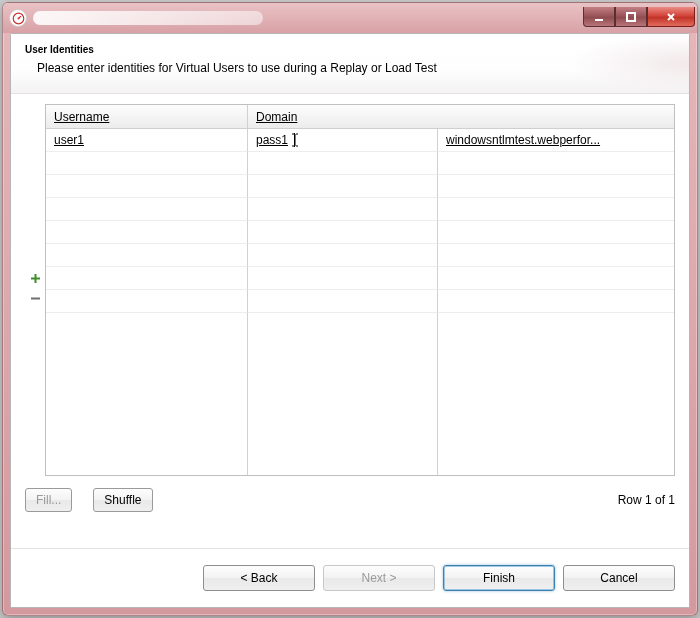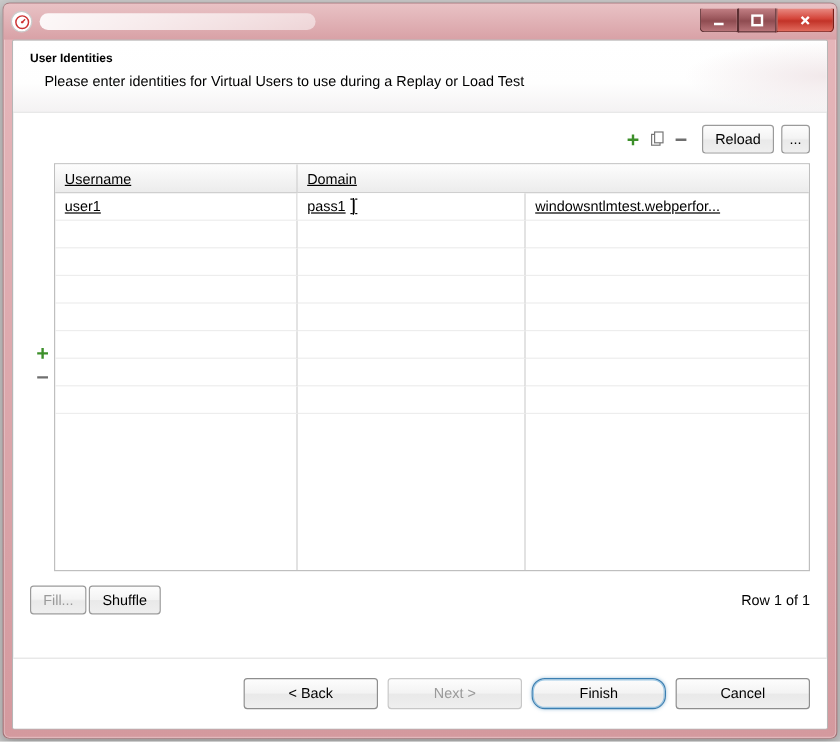--- a/index.html
+++ b/index.html
@@ -131,38 +131,38 @@
     .grid-row .col { border-bottom: 1px solid #ededed; }
     .cursor-caret {
       display:inline-block; width:7px; height:14px; margin-left:3px;
       position:relative;
     }
     .cursor-caret::before, .cursor-caret::after{
       content:""; position:absolute; left:3px; width:1px; background:#000;
     }
     .cursor-caret::before{top:0;height:14px;}
     .row-foot {
-      display:flex; align-items:center; margin-top: 12px; gap:2px;
+      display:flex; align-items:center; margin-top: 12px; gap:21px;
     }
     .row-status { margin-left:auto; color:#000;}
     .button-bar {
       border-top: 1px solid #e3e3e3;
       padding: 16px 14px;
       display:flex; justify-content:flex-end; gap:8px;
       background:#fff;
       margin-top:28px;
     }
     .main-btn {
       min-width: 112px; height: 26px;
       background: linear-gradient(to bottom,#fdfdfd 0%,#f3f3f3 48%,#e9e9e9 52%,#efefef 100%);
       border:1px solid #8e8e8e; border-radius:3px;
       font-size:12px; display:flex;align-items:center;justify-content:center;
     }
     .main-btn.disabled { color:#9a9a9a; border-color:#c7c7c7;}
-    .main-btn.primary { border-color:#3c7fb1; box-shadow: 0 0 0 1px rgba(120,180,220,0.7) inset, 0 0 3px rgba(60,127,177,0.5); border-radius: 11px;}
+    .main-btn.primary { border-color:#3c7fb1; box-shadow: 0 0 0 1px rgba(120,180,220,0.7) inset, 0 0 3px rgba(60,127,177,0.5);}
     .plus-svg{width:11px;height:11px;}
     .plus-svg line{stroke:#3c8f2a;stroke-width:2;}
     .minus-svg{width:11px;height:11px;}
     .minus-svg line{stroke:#6f6f6f;stroke-width:2;}
   </style>
 </head>
 <body>
 
 <div class="window">
   <div class="titlebar">
@@ -196,43 +196,20 @@
   </div>
 
   <div class="client">
     <div class="header-area">
       <div class="header-title">User Identities</div>
       <div class="header-desc">Please enter identities for Virtual Users to use during a Replay or Load Test</div>
       <div class="header-shine"></div>
     </div>
 
     <div class="main-area">
-      <div class="toolbar-row">
-        <div class="mini-icons">
-          <div class="mini-icon">
-            <svg class="plus-svg" viewBox="0 0 11 11">
-                <line x1="5.5" y1="1" x2="5.5" y2="10"></line>
-                <line x1="1" y1="5.5" x2="10" y2="5.5"></line>
-              </svg>
-          </div>
-          <div class="mini-icon">
-            <svg width="14" height="14" viewBox="0 0 14 14">
-                <rect x="2" y="3" width="7" height="9" fill="none" stroke="#777"></rect>
-                <rect x="4.5" y="1" width="7" height="9" fill="#fff" stroke="#777"></rect>
-              </svg>
-          </div>
-          <div class="mini-icon">
-            <svg class="minus-svg" viewBox="0 0 11 11">
-                <line x1="1" y1="5.5" x2="10" y2="5.5"></line>
-              </svg>
-          </div>
-        </div>
-        <div class="btn">Reload</div>
-        <div class="btn small">...</div>
-      </div>
 
       <div class="table-wrap">
         <div class="side-icons">
           <div>
             <svg class="plus-svg" viewBox="0 0 11 11">
                 <line x1="5.5" y1="1" x2="5.5" y2="10"></line>
                 <line x1="1" y1="5.5" x2="10" y2="5.5"></line>
               </svg>
           </div>
           <div>

